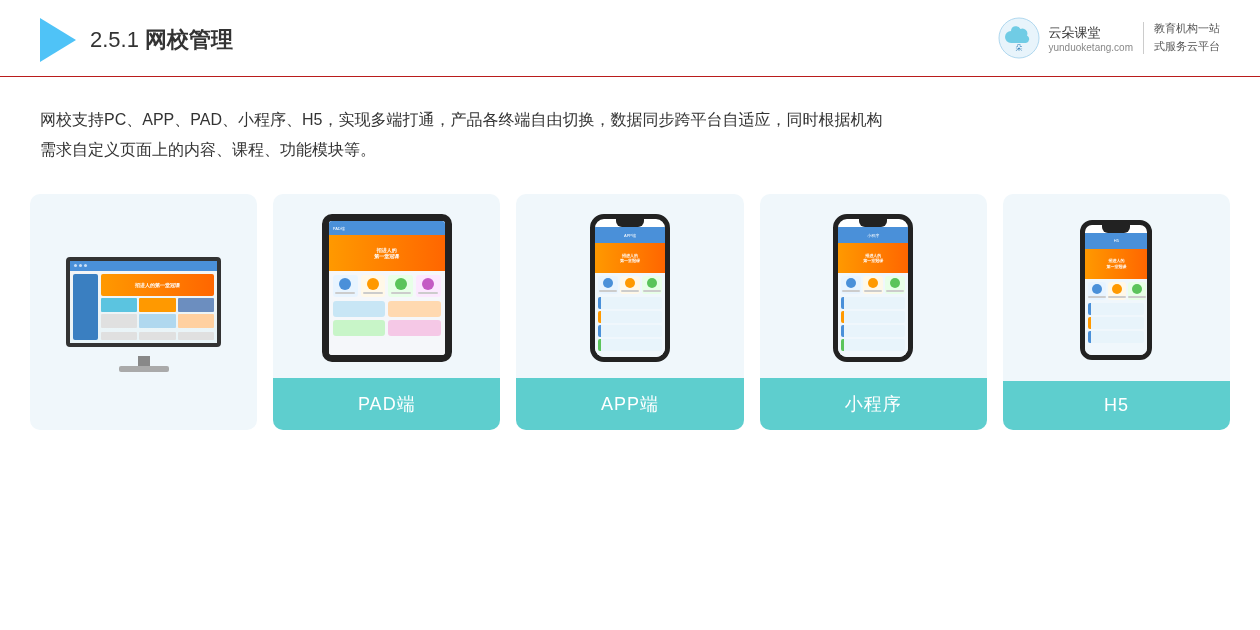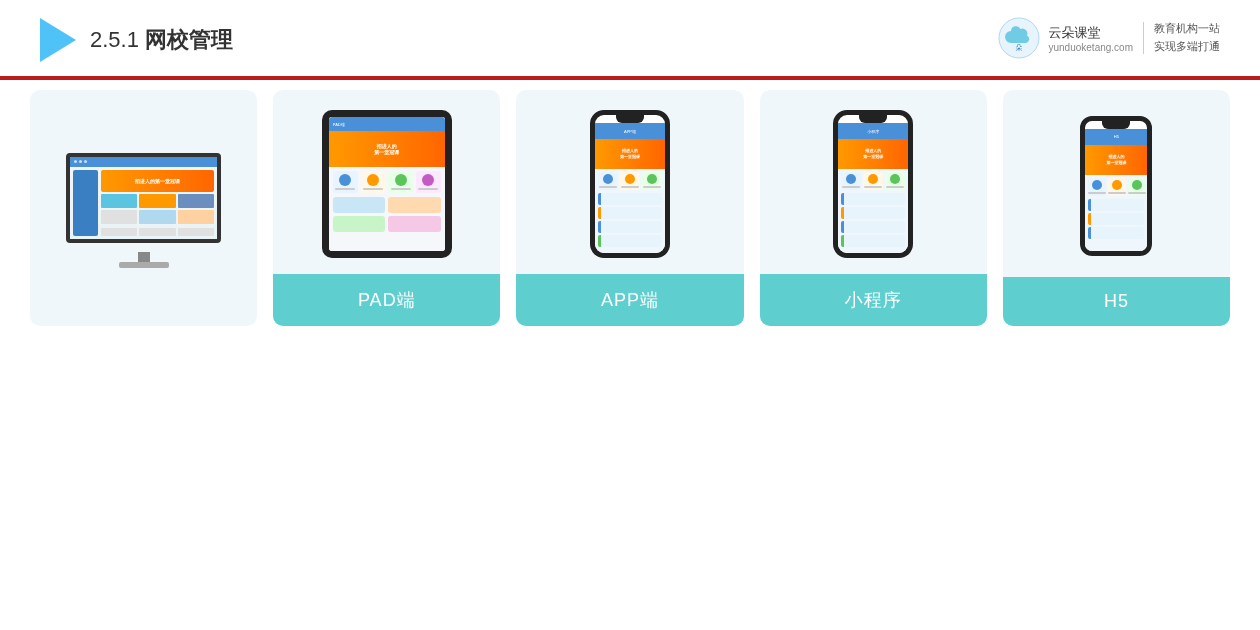--- a/index.html
+++ b/index.html
@@ -17,21 +17,21 @@
       background: #fff;
       padding: 0;
       position: relative;
     }
 
     
     .header {
       display: flex;
       align-items: flex-end;
       padding: 18px 32px 14px 40px;
-      border-bottom: 4px solid #b91c1c;
+      border-bottom: 1px solid #b91c1c;
       position: relative;
     }
 
     .header-left {
       display: flex;
       align-items: center;
       gap: 14px;
     }
 
     .logo-triangle {
@@ -490,25 +490,31 @@
           <text x="21" y="33" text-anchor="middle" font-size="7" fill="#2a7ab5" font-family="Microsoft YaHei, sans-serif">朵</text>
         </svg>
         <div class="brand-text-block">
           <span class="brand-name">云朵课堂</span>
           <span class="brand-url">yunduoketang.com</span>
         </div>
       </div>
       <div class="brand-divider"></div>
       <div class="brand-slogan">
         <div>教育机构一站</div>
-        <div>实现多端打通</div>
+        <div>式服务云平台</div>
       </div>
     </div>
   </div>
 
+  <div class="description-section">
+    <p class="description-text">
+      <span>网校支持PC、APP、PAD、小程序、H5，实现多端打通，产品各终端自由切换，数据同步跨平台自适应，同时根据机构</span><br>
+      <span>需求自定义页面上的内容、课程、功能模块等。</span>
+    </p>
+  </div>
 
   <div class="cards-section">
 
     <div class="card">
       <div class="card-image-area">
         <div class="pc-mockup">
           <div class="pc-screen-frame">
             <div class="pc-screen-content">
               <div class="pc-screen-bar">
                 <div class="pc-dot"></div>

